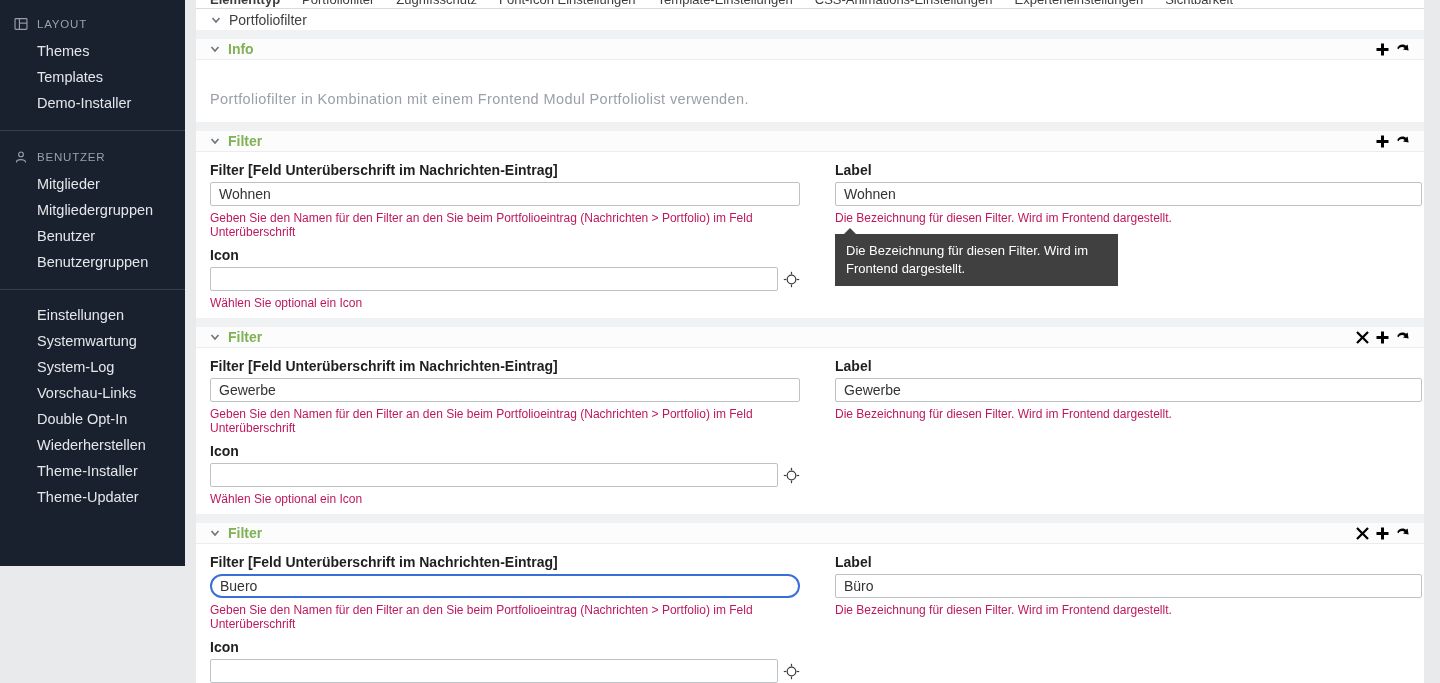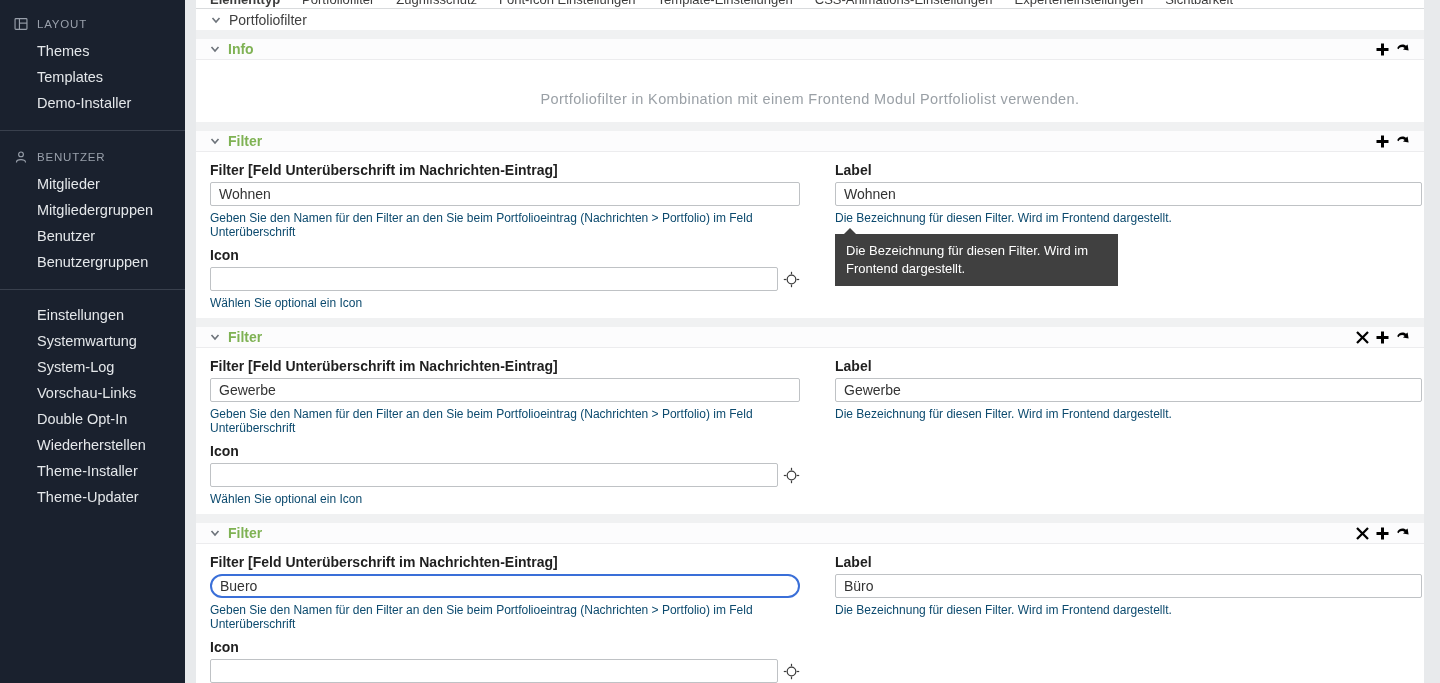--- a/index.html
+++ b/index.html
@@ -1,21 +1,21 @@
 <!DOCTYPE html>
 <html><head>
 <meta charset="utf-8">
 <style>
   * { margin:0; padding:0; box-sizing:border-box; }
   html,body { width:1440px; height:683px; overflow:hidden; background:#e8eaec;
     font-family:"Liberation Sans","DejaVu Sans",sans-serif; }
   .app { display:flex; width:1440px; height:683px; }
 
   
-  .sidebar { width:185px; height:683px; background:#1a212e; flex:0 0 185px; padding-top:4px; overflow:hidden; }
+  .sidebar { width:185px; height:566px; background:#1a212e; flex:0 0 185px; padding-top:4px; overflow:hidden; }
   .nav-group { padding:6px 0 4px; }
   .nav-header { display:flex; align-items:center; gap:9px; padding:7px 14px; color:#99a0ab;
     font-size:11.5px; letter-spacing:.07em; }
   .nav-header svg { width:14px; height:14px; stroke:#99a0ab; fill:none; stroke-width:1.3; flex:0 0 14px; }
   .nav-item { padding:5px 10px 5px 37px; color:#e4e7ea; font-size:14.5px; cursor:pointer; white-space:nowrap; }
   .nav-divider { border-top:1px solid #39404d; margin:10px 0 6px 0; }
 
   
   .gutter-l { width:11px; background:#e8eaec; flex:0 0 11px; }
   .main { width:1228px; flex:0 0 1228px; background:#f0f1f2; height:683px; overflow:hidden; }
@@ -34,29 +34,29 @@
   
   .section { background:#fff; }
   .sec-header { height:21px; display:flex; align-items:center; padding:0 14px; border-bottom:1px solid #ececee; background:#fcfcfd; }
   .sec-legend { color:#7fb254; font-size:14px; margin-left:8px; cursor:pointer;font-weight:bold; }
   .sec-ops { margin-left:auto; display:flex; align-items:center; gap:5px; }
   .op { width:15px; height:15px; display:inline-block; cursor:pointer; }
   .op svg { width:15px; height:15px; display:block; }
   .chev { width:10px; height:10px; flex:0 0 10px; }
   .chev svg { width:10px; height:10px; display:block; stroke:#6d737a; fill:none; stroke-width:1.6; }
 
-  .info-body { padding:31px 14px 15px;text-align:center; }
+  .info-body { padding:31px 14px 15px; }
   .info-text { font-size:14.5px; color:#9aa0a6; letter-spacing:.4px; }
 
   .filter-body { padding:10px 14px 8px; display:grid; grid-template-columns:590px 587px; column-gap:35px; }
   .fld-label { font-size:14px; font-weight:bold; color:#1f1f1f; margin-bottom:4px; line-height:16px; }
   .txt { width:100%; height:24px; border:1px solid #bfc2c5; border-radius:2px; padding:0 8px;
     font-size:14px; color:#333; font-family:inherit; background:#fff; outline:none; }
   .txt.focused { border:2px solid #3a6fd8; border-radius:12px; }
-  .fld-help { font-size:12px; color:#0c4a6e; margin-top:5px; line-height:14px; }
+  .fld-help { font-size:12px; color:#be185d; margin-top:5px; line-height:14px; }
   .icon-group { margin-top:8px; }
   .icon-row { display:flex; align-items:center; }
   .icon-row .txt { width:570px; }
   .picker { width:17px; height:17px; margin-left:5px; cursor:pointer; }
   .picker svg { width:17px; height:17px; display:block; stroke:#3c3c3c; fill:none; stroke-width:1.2; }
   .right-col { position:relative; }
 
   
   .tooltip { position:absolute; left:0; top:72px; width:283px; background:#404040; color:#fff;
     font-size:13px; line-height:1.4; padding:8px 11px; z-index:6; }

